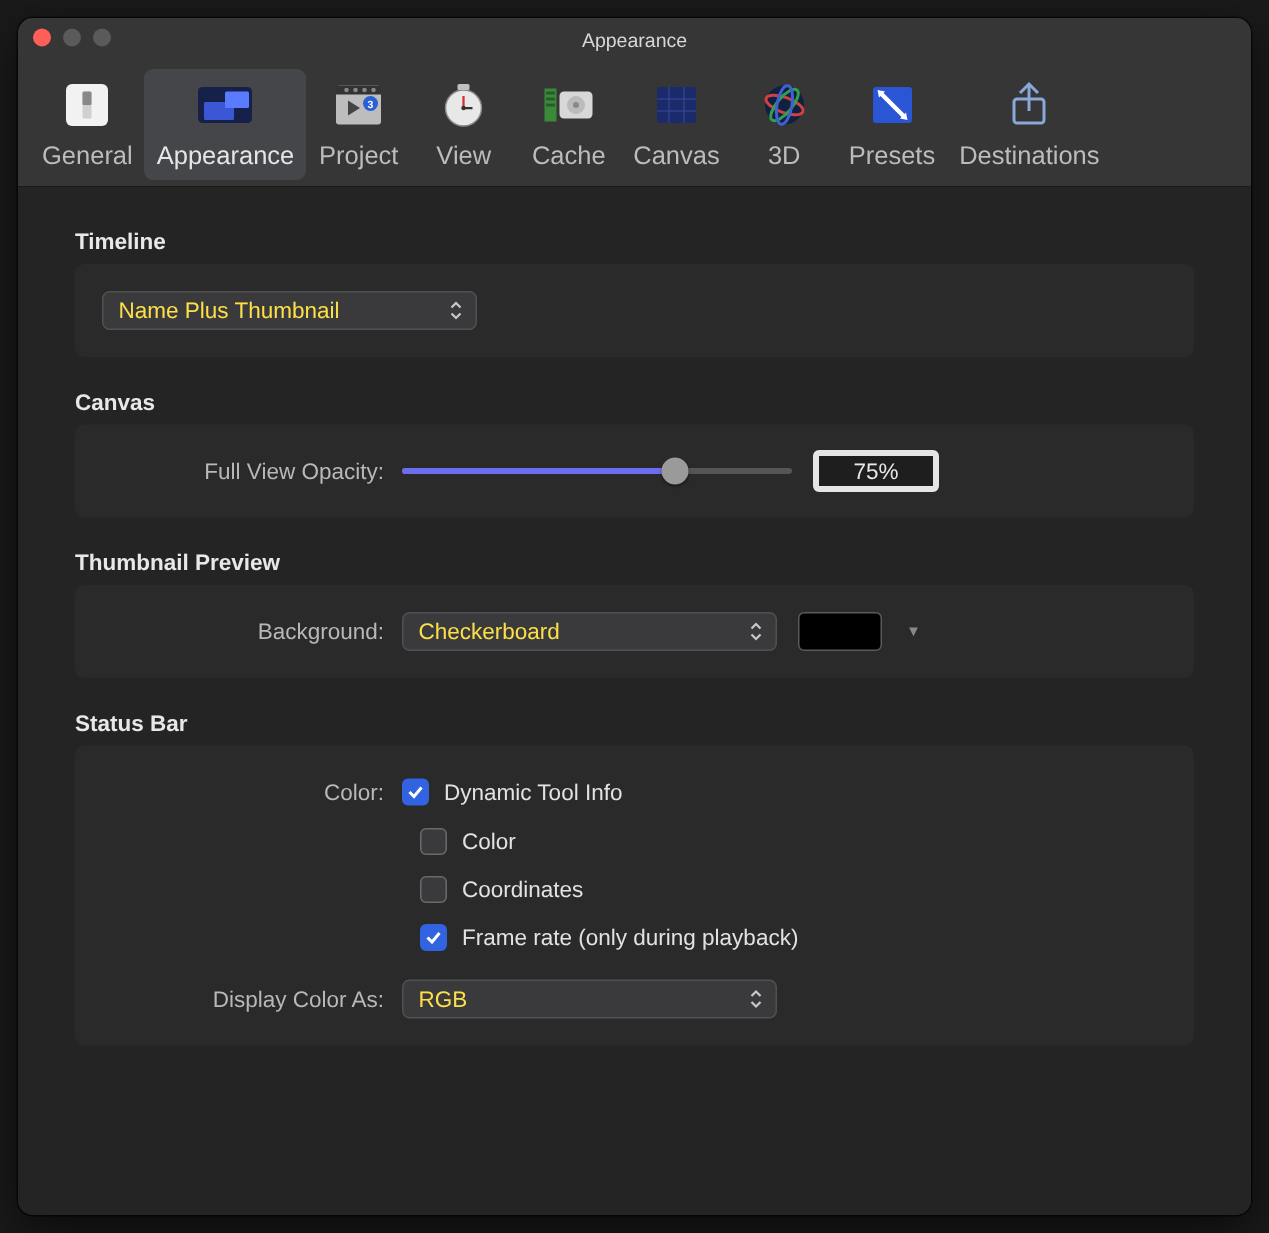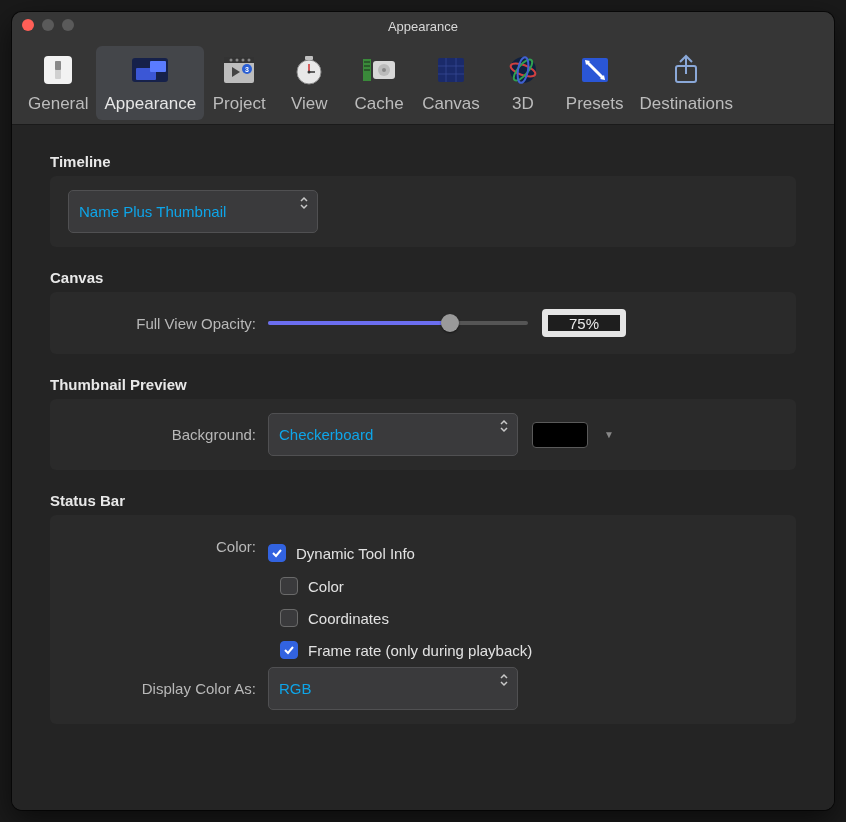--- a/index.html
+++ b/index.html
@@ -116,24 +116,24 @@
   .row-field {
     display: flex;
     align-items: center;
     gap: 14px;
   }
   
   .select {
     background: #3a3a3c;
     border: 1px solid #505052;
     border-radius: 5px;
-    height: 43px;
+    height: 26px;
     min-width: 250px;
     padding: 0 28px 0 10px;
-    color: #0ea5e9;
+    color: #fde047;
     font-size: 15px;
     display: flex;
     align-items: center;
     position: relative;
     cursor: default;
   }
   .select .chev {
     position: absolute;
     right: 6px;
     top: 4px;
@@ -168,21 +168,21 @@
     background: #9a9a9a;
     border-radius: 50%;
     top: 3px;
     box-shadow: 0 1px 2px rgba(0,0,0,.5);
     transform: translateX(-50%);
   }
   .value-box {
     width: 84px;
     height: 28px;
     background: #1e1e1e;
-    border: 6px solid #e5e5e5;
+    border: 4px solid #e5e5e5;
     border-radius: 4px;
     color: #e8e8e8;
     text-align: center;
     font-size: 15px;
     display: flex;
     align-items: center;
     justify-content: center;
   }
   
   .colorwell {
@@ -190,21 +190,21 @@
     background: #000;
     border: 1px solid #5a5a5a;
     border-radius: 4px;
   }
   .disclosure {
     color: #888;
     font-size: 10px;
     padding-left: 2px;
   }
   
-  .cb-row { display:flex; align-items:flex-end; gap:10px; height:32px; }
+  .cb-row { display:flex; align-items:center; gap:10px; height:32px; }
   .checkbox {
     width: 18px; height: 18px;
     border-radius: 4px;
     border: 1px solid #6a6a6a;
     background: #3a3a3c;
     display: inline-flex;
     align-items: center;
     justify-content: center;
   }
   .checkbox.checked {

